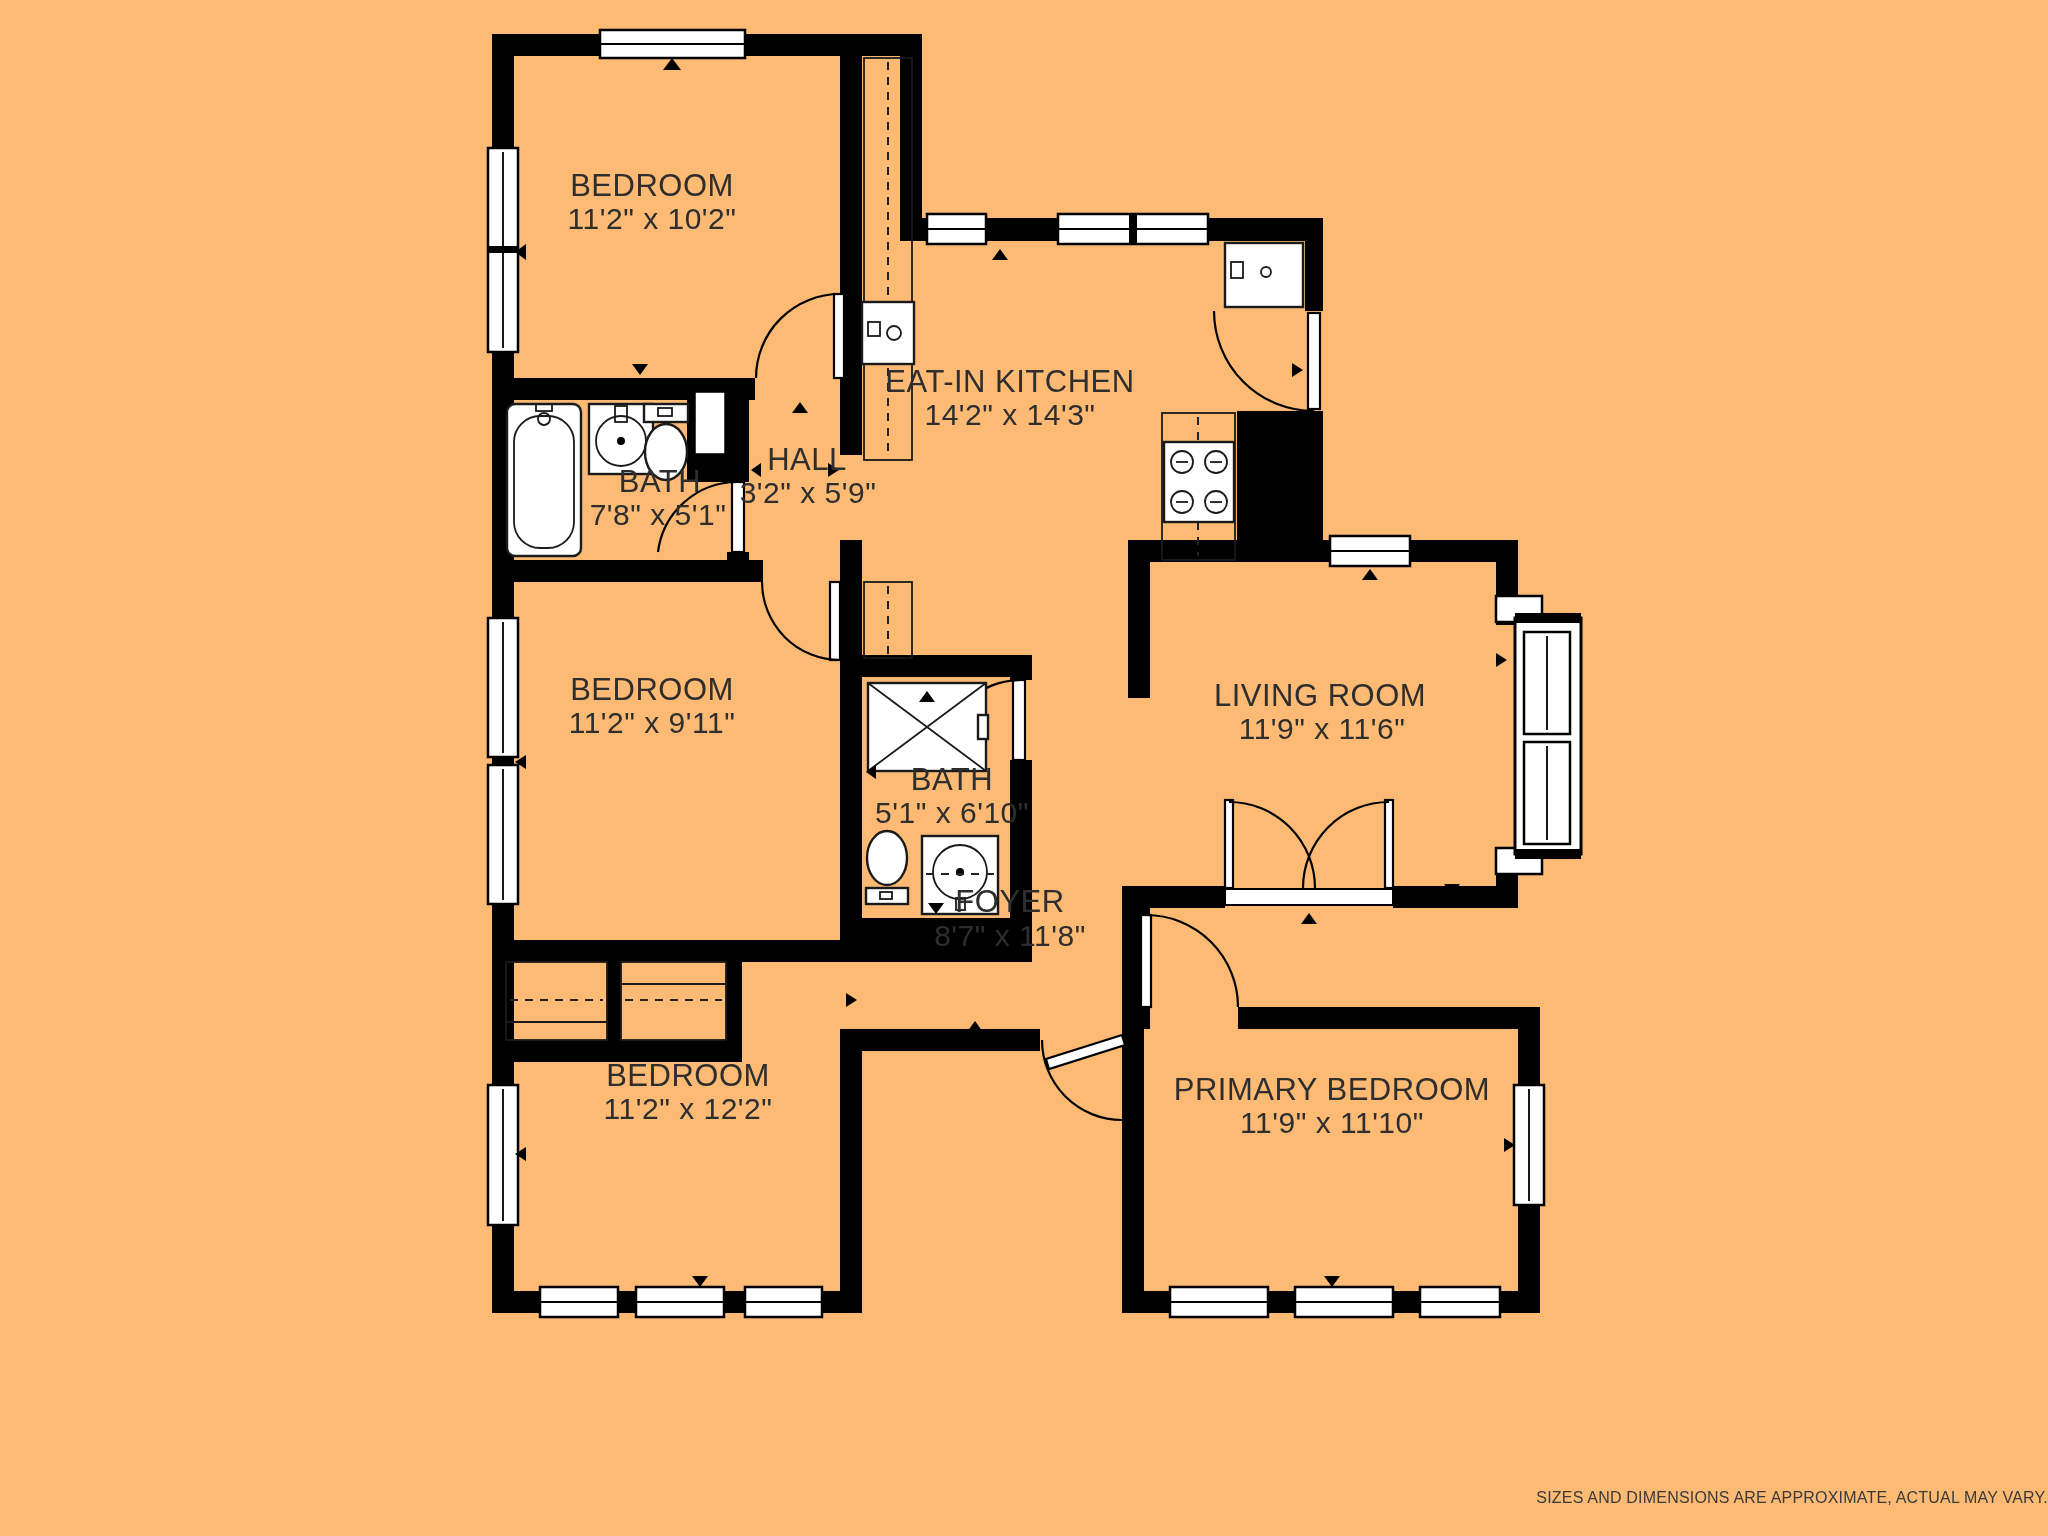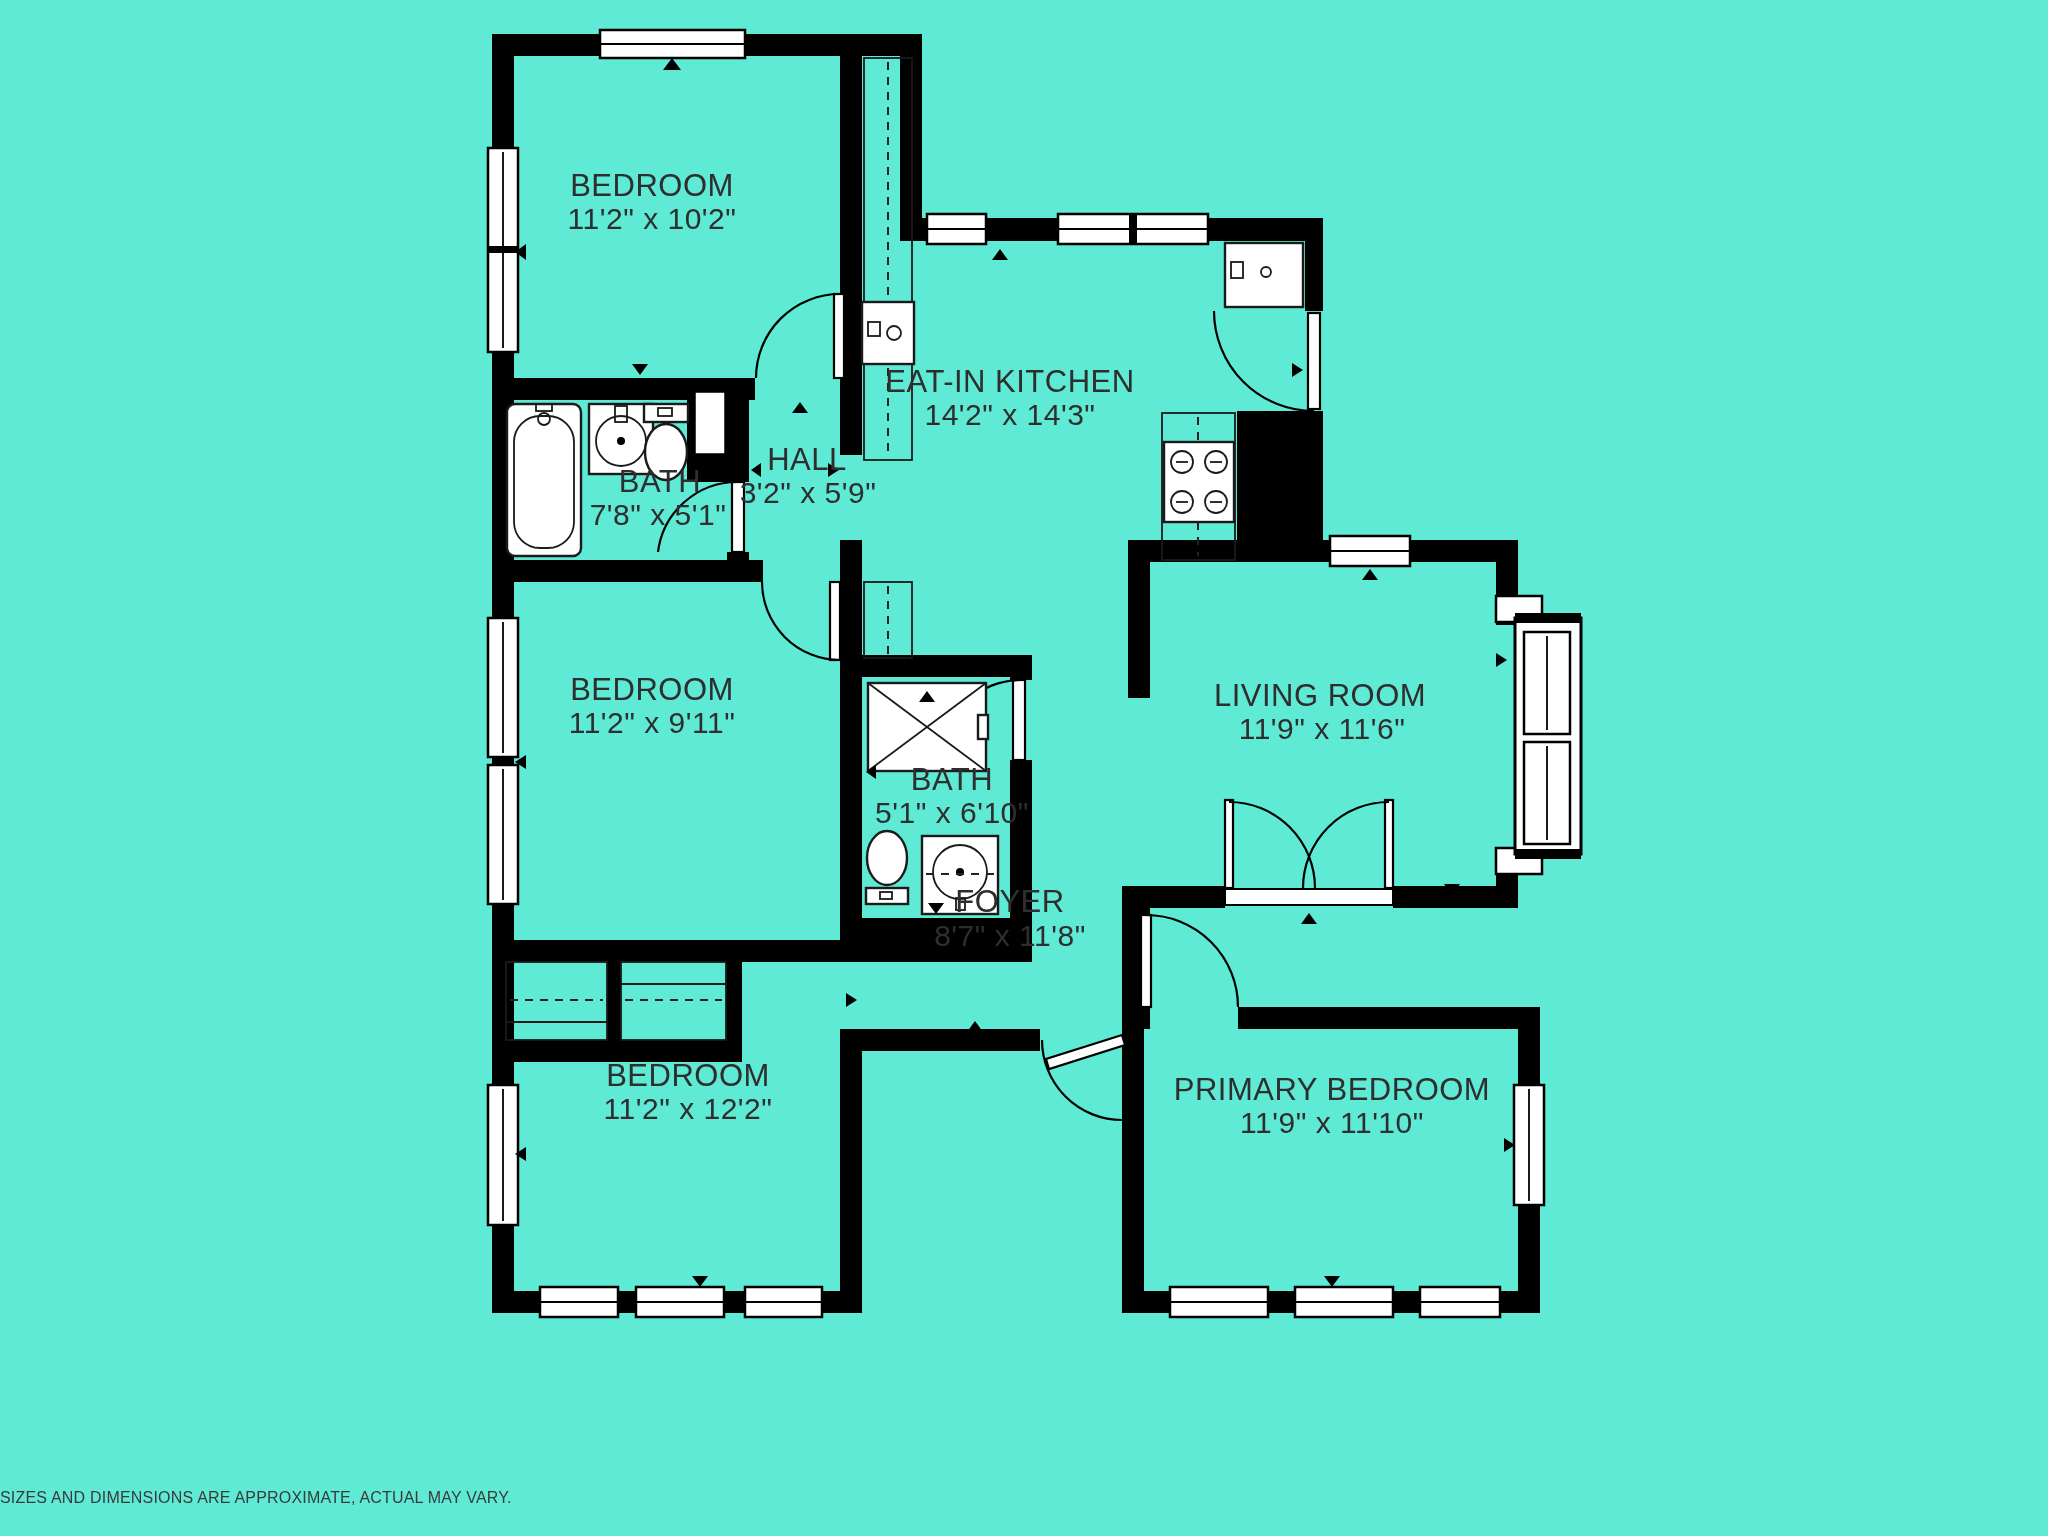--- a/index.html
+++ b/index.html
@@ -1,31 +1,31 @@
 <!DOCTYPE html>
 <html><head>
 <meta charset="utf-8">
 <style>
   html,body{margin:0;padding:0;background:#ffffff;}
-  #stage{position:relative;width:2048px;height:1536px;background:#5eead4;overflow:hidden;
+  #stage{position:relative;width:2048px;height:1536px;background:#fdba74;overflow:hidden;
          font-family:"Liberation Sans", sans-serif;}
   svg{position:absolute;left:0;top:0;}
   .wall{fill:#000000;stroke:none;}
   .fl{fill:#ffffff;}
   .win{fill:#ffffff;stroke:#000000;stroke-width:2.5;}
   .winline{stroke:#000000;stroke-width:1.8;fill:none;}
   .fix{fill:#ffffff;stroke:#1a1a1a;stroke-width:2.4;}
   .fix2{fill:none;stroke:#1a1a1a;stroke-width:1.8;}
   .dash{stroke:#222222;stroke-width:2;fill:none;stroke-dasharray:8 7;}
   .door{fill:none;stroke:#000000;stroke-width:2.2;}
   .leaf{fill:#ffffff;stroke:#000000;stroke-width:2.2;}
   .arrow{fill:#000000;}
   .roomname{font-family:"Liberation Sans",sans-serif;font-size:31px;fill:#2e2e2e;letter-spacing:.5px;}
   .roomdims{font-family:"Liberation Sans",sans-serif;font-size:30px;fill:#2e2e2e;letter-spacing:.5px;}
-  #disclaimer{position:absolute;left:0;right:0;top:1489px;text-align:left;
+  #disclaimer{position:absolute;left:0;right:0;top:1489px;text-align:right;
               font-size:16px;color:#3a3a3a;letter-spacing:.2px;}
 </style>
 </head>
 <body>
 
 <div id="stage">
 <svg width="2048" height="1536" viewBox="0 0 2048 1536">
 
   <g>
 

